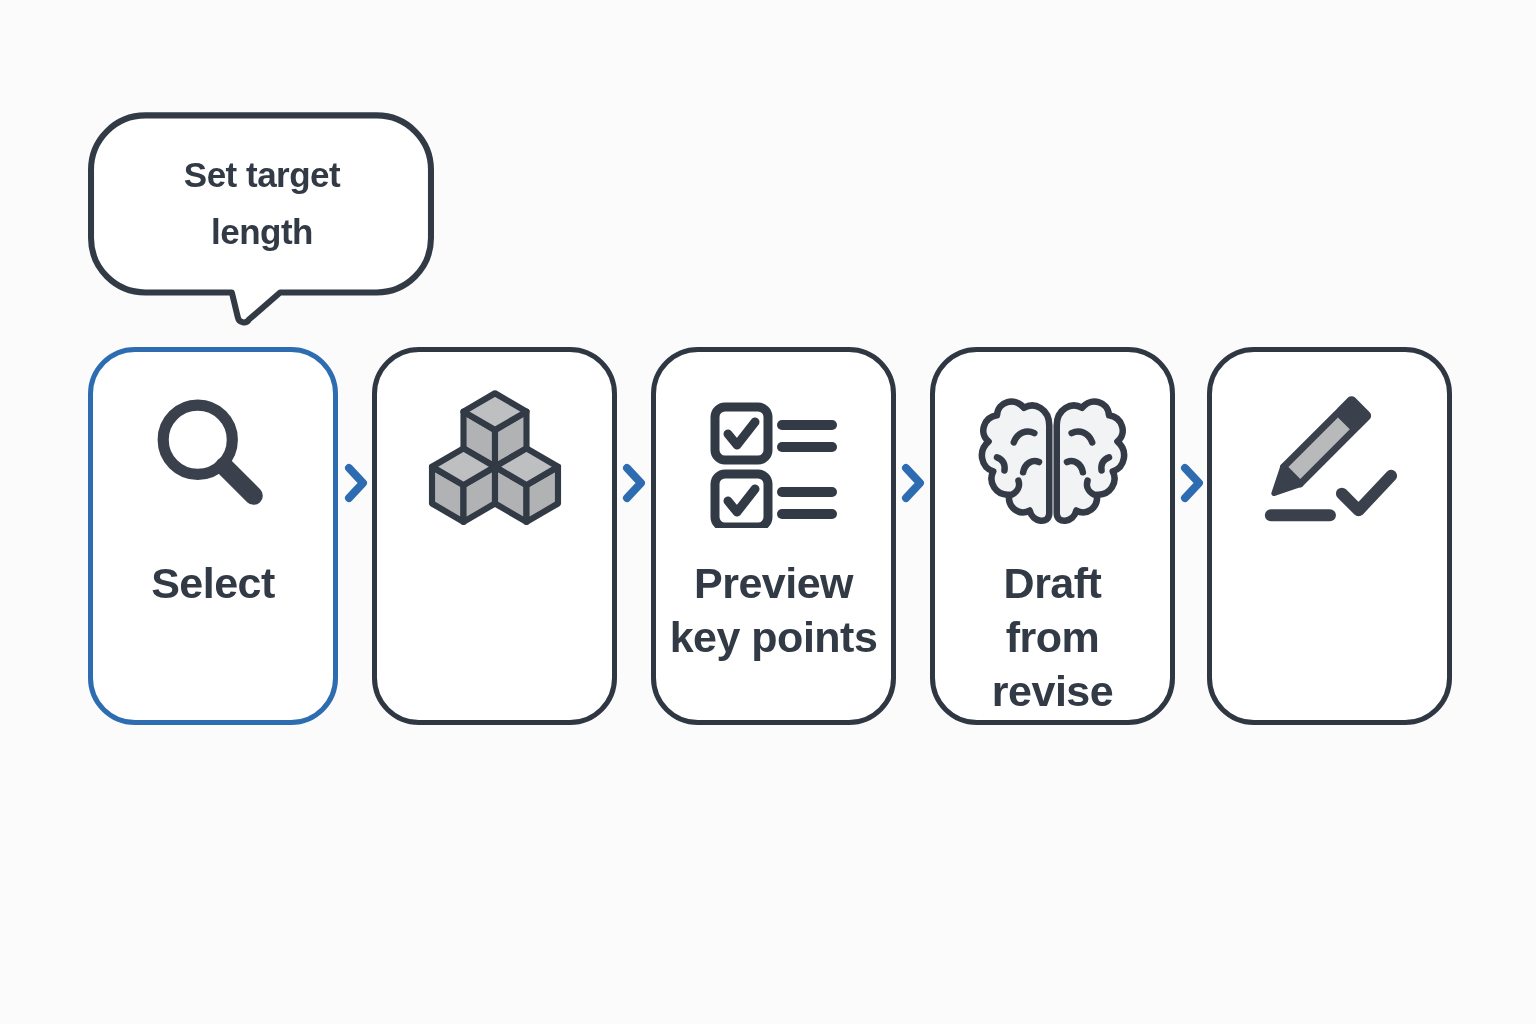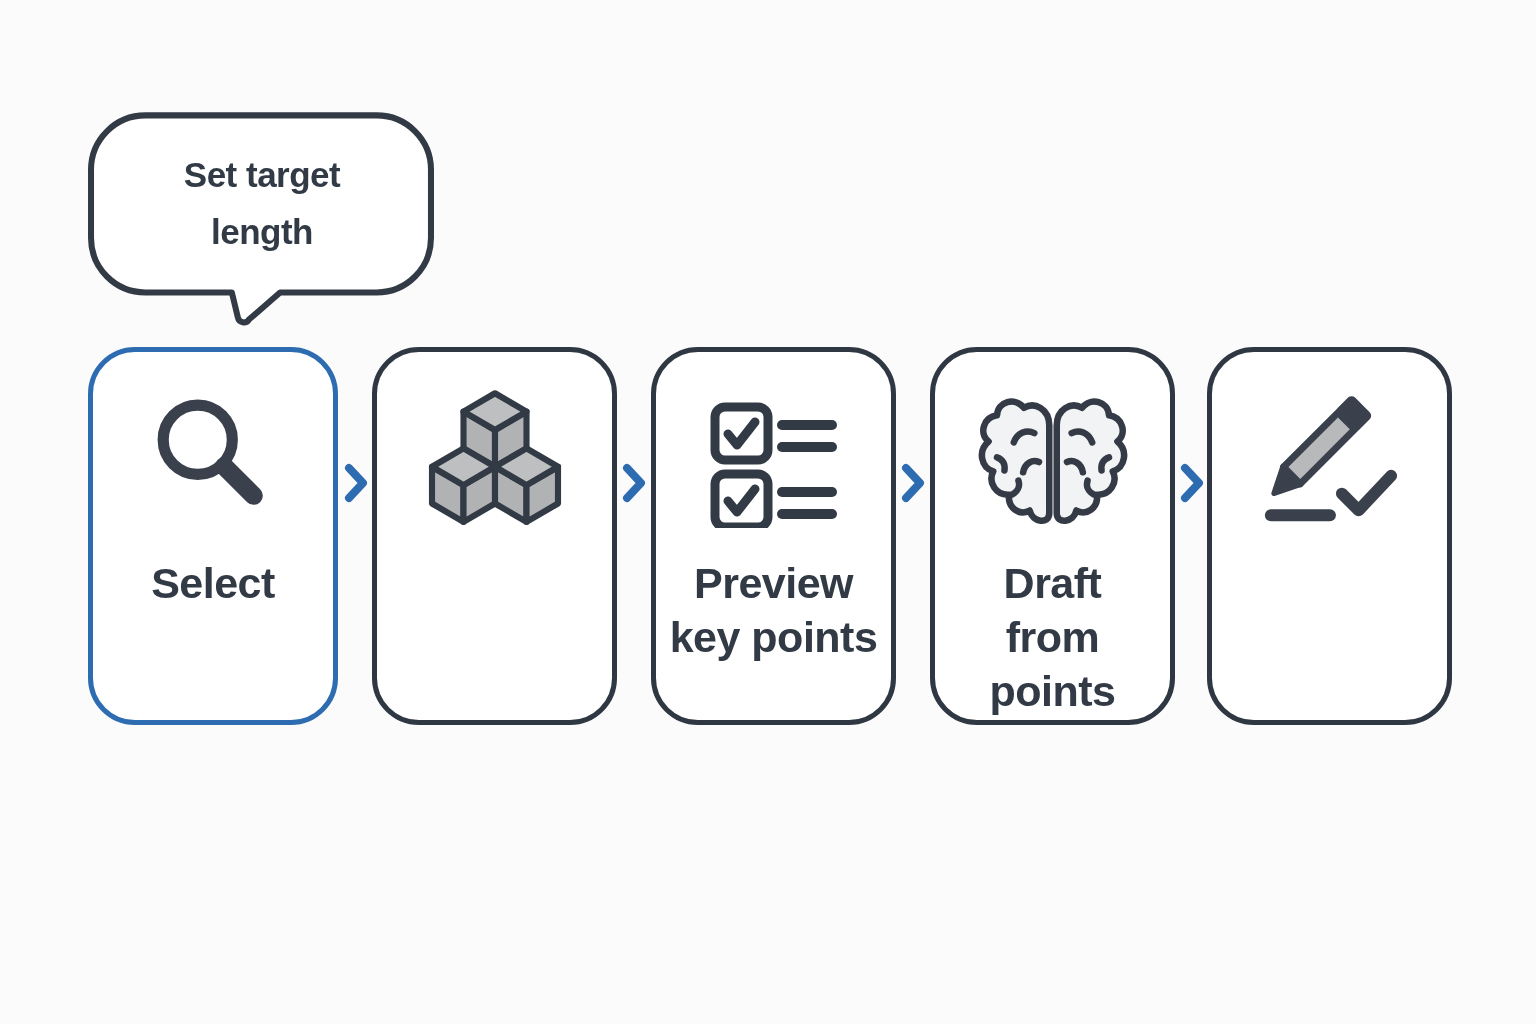--- a/index.html
+++ b/index.html
@@ -184,21 +184,21 @@
 
           <path fill="none" d="M122,54 C118,43 108,40 100,44"></path>
           <path fill="none" d="M112,86 C110,76 102,72 95,75"></path>
           <path fill="none" d="M140,70 C134,72 131,77 132,84"></path>
           <path fill="none" d="M124,110 C118,107 115,101 117,95"></path>
         </g>
       </svg>
     </div>
     <div class="step-label">Draft
 from
-points</div>
+revise</div>
   </div>
 
   <svg class="chevron" style="left:1178px" viewBox="0 0 28 42">
     <polyline points="7,6 21,21 7,36" fill="none" stroke="#2e6cb2" stroke-width="8" stroke-linecap="round" stroke-linejoin="round"></polyline>
   </svg>
 
   <div class="card" style="left:1207px">
     <div class="icon-wrap" style="top:38px">
       <svg width="148" height="140" viewBox="0 0 150 140">
         <g transform="translate(18,104) rotate(-45)">

